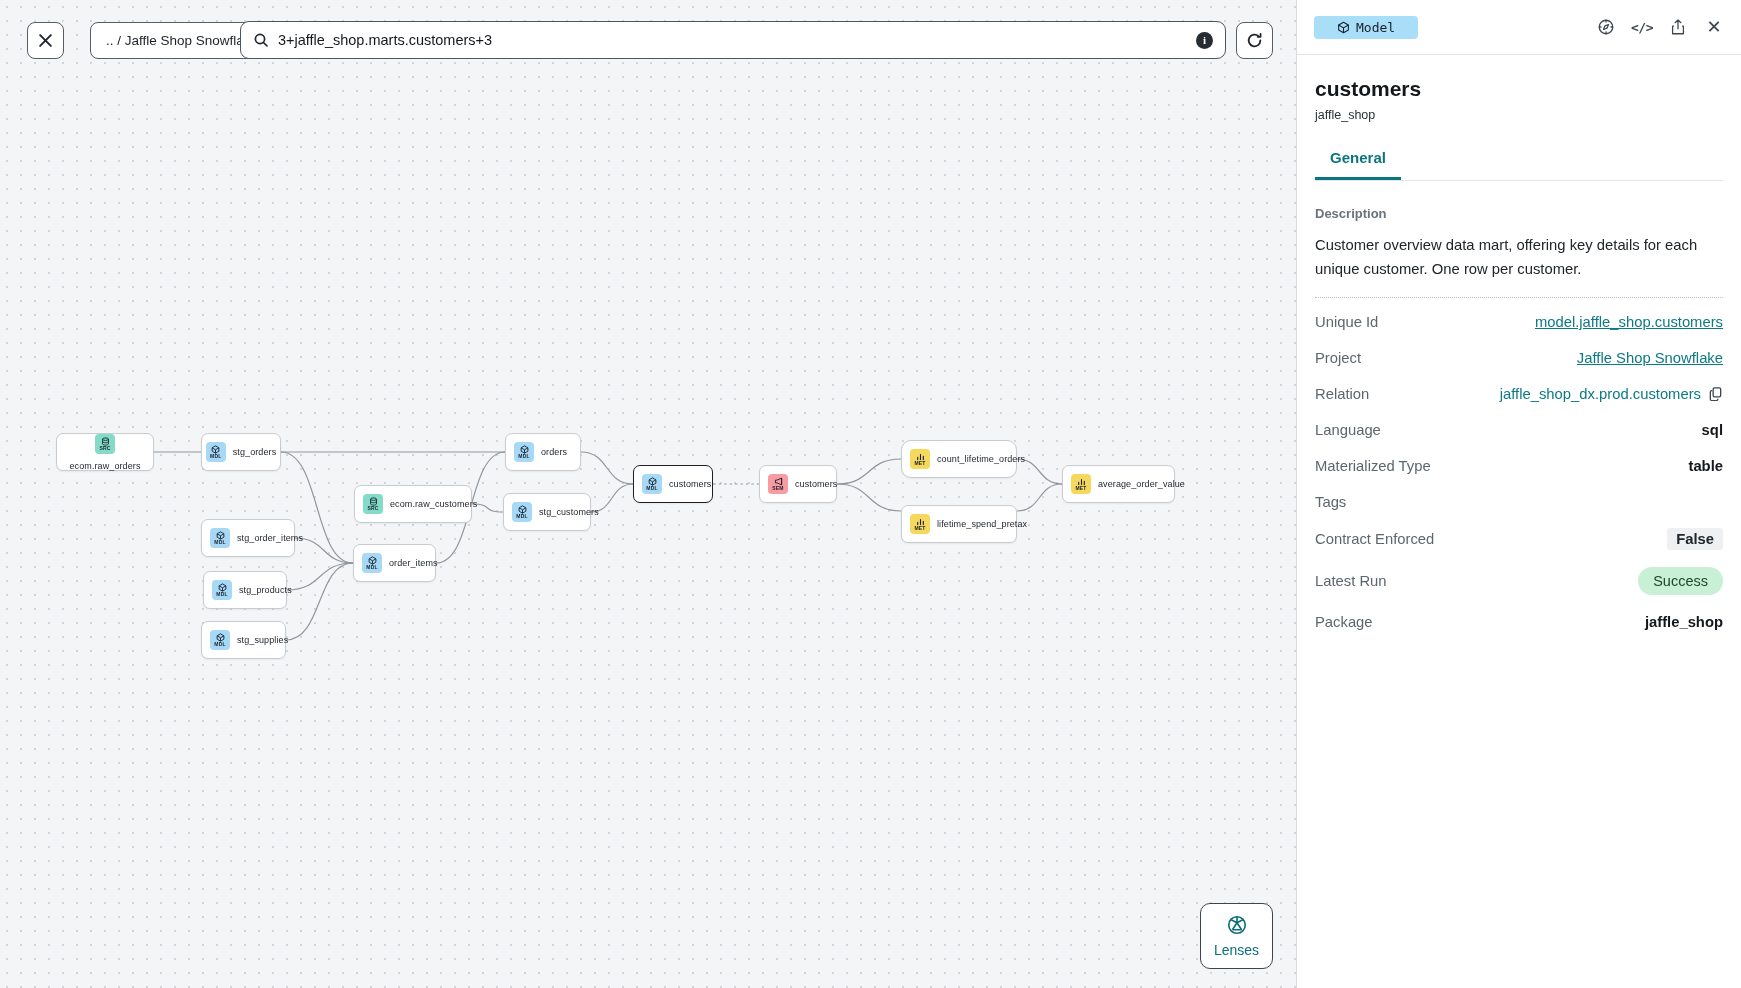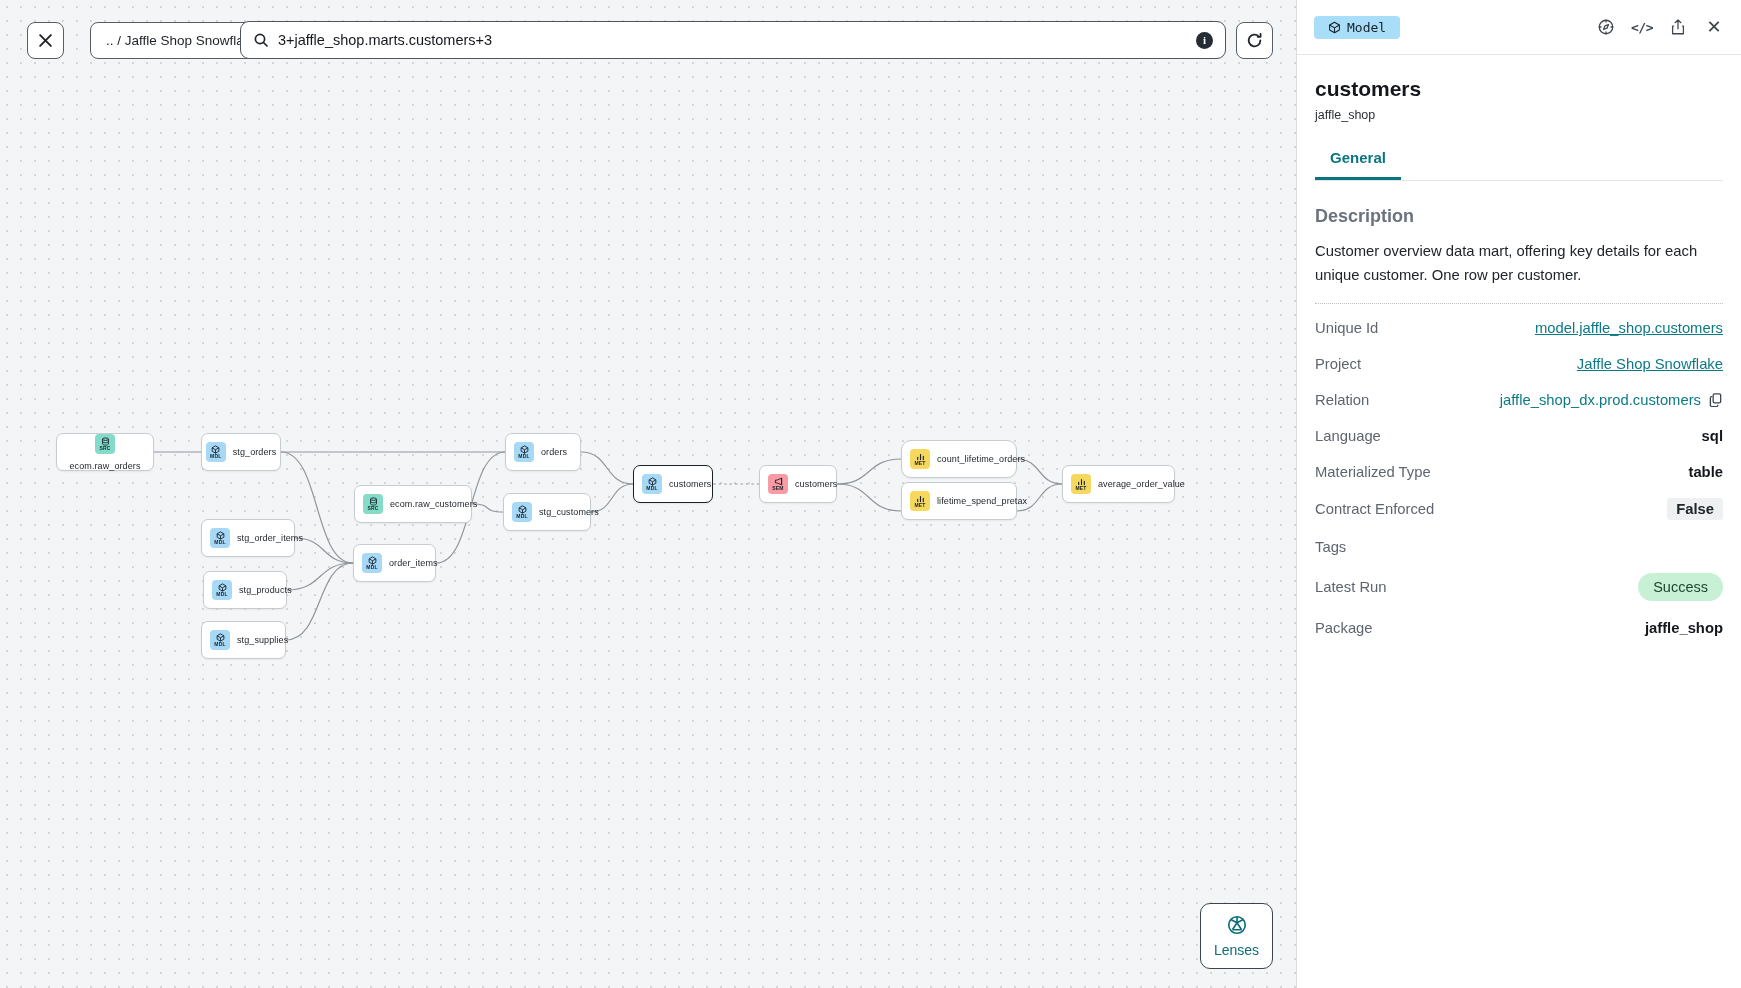--- a/index.html
+++ b/index.html
@@ -75,41 +75,41 @@
   .lenses-btn .lbl { font-size:14px; color:#0c6e78; }
 
   
   .panel { width:444px; height:988px; background:#fff; display:flex; flex-direction:column; }
   .panel-header {
     height:55px; flex:0 0 auto; border-bottom:1px solid #e3e6e9;
     display:flex; align-items:center; justify-content:space-between; padding:0 17px;
   }
   .type-badge {
     display:flex; align-items:center; gap:6px; background:#a9def9; color:#15202b;
-    font-family:"DejaVu Sans Mono", monospace; font-size:13px; padding:4px 14px;
+    font-family:"DejaVu Sans Mono", monospace; font-size:13px; padding:4px 23px;
     border-radius:4px;
   }
   .type-badge svg { width:13px; height:13px; }
   .hdr-icons { display:flex; align-items:center; gap:16px; color:#3e4650; }
   .hdr-icons .hicon { width:20px; height:20px; display:flex; align-items:center; justify-content:center; cursor:pointer; }
   .hdr-icons svg { width:18px; height:18px; }
   .hicon.code-icon { font-size:13px; font-weight:bold; letter-spacing:-.5px; font-family:"DejaVu Sans Mono",monospace; }
   .hicon.panel-close { font-size:18px; color:#3e4650; }
 
   .panel-body { padding:22px 18px 0 18px; overflow:hidden; }
   .panel-title { font-size:21px; font-weight:bold; color:#14181d; }
   .panel-subtitle { font-size:12.5px; color:#2b3138; margin-top:7px; }
 
   .tabs { margin-top:27px; border-bottom:1px solid #e3e6e9; display:flex; }
   .tab {
     width:86px; text-align:center; padding-bottom:11px; font-size:15px; font-weight:bold;
     color:#0b757f; border-bottom:3px solid #0b757f; cursor:pointer;
   }
 
-  .section-label { margin-top:25px; font-size:18px; font-weight:bold; color:#6a727d; }
+  .section-label { margin-top:25px; font-size:13px; font-weight:bold; color:#6a727d; }
   .description-text { margin-top:13px; font-size:14.8px; line-height:1.62; color:#20252b; }
   .dotted-divider { border-bottom:1px dotted #bfc4c9; margin-top:15px; }
 
   .fields { margin-top:6px; }
   .field-row { display:flex; align-items:center; justify-content:space-between; padding:8.5px 0; min-height:36px; }
   .field-label { font-size:14.8px; color:#5d656f; }
   .field-value { display:flex; align-items:center; gap:7px; font-size:14.8px; color:#14181d; }
   .val-link { color:#0c7a84; text-decoration:underline; cursor:pointer; }
   .val-teal { color:#0c7a84; }
   .val-plain { color:#14181d; font-weight:600; }
@@ -253,21 +253,21 @@
       </div>
       <div class="node" style="left: 901px; top: 440px; width: 116px; border-radius: 10px;">
         <span class="badge metric">
           <svg viewBox="0 0 16 16" fill="none" stroke="#16212c" stroke-width="2" stroke-linecap="round">
             <path d="M3 13.5V9.5M8 13.5V4.5M13 13.5V7.5"></path>
           </svg>
           <span class="badge-tag">MET</span>
         </span>
         <span class="node-label">count_lifetime_orders</span>
       </div>
-      <div class="node" style="left: 901px; top: 482px; width: 116px;">
+      <div class="node" style="left: 901px; top: 505px; width: 116px;">
         <span class="badge metric">
           <svg viewBox="0 0 16 16" fill="none" stroke="#16212c" stroke-width="2" stroke-linecap="round">
             <path d="M3 13.5V9.5M8 13.5V4.5M13 13.5V7.5"></path>
           </svg>
           <span class="badge-tag">MET</span>
         </span>
         <span class="node-label">lifetime_spend_pretax</span>
       </div>
       <div class="node" style="left: 1062px; top: 465px; width: 113px;">
         <span class="badge metric">
@@ -382,30 +382,30 @@
             <span class="val-plain">sql</span>
           </div>
         </div>
         <div class="field-row">
           <div class="field-label">Materialized Type</div>
           <div class="field-value">
             <span class="val-plain">table</span>
           </div>
         </div>
         <div class="field-row">
-          <div class="field-label">Contract Enforced</div>
-          <div class="field-value">
-            <span class="badge-gray">False</span>
-          </div>
-        </div>
-        <div class="field-row">
           <div class="field-label">Tags</div>
           <div class="field-value"></div>
         </div>
         <div class="field-row">
+          <div class="field-label">Contract Enforced</div>
+          <div class="field-value">
+            <span class="badge-gray">False</span>
+          </div>
+        </div>
+        <div class="field-row">
           <div class="field-label">Latest Run</div>
           <div class="field-value">
             <span class="pill-success">Success</span>
           </div>
         </div>
         <div class="field-row">
           <div class="field-label">Package</div>
           <div class="field-value">
             <span class="val-plain">jaffle_shop</span>
           </div>

